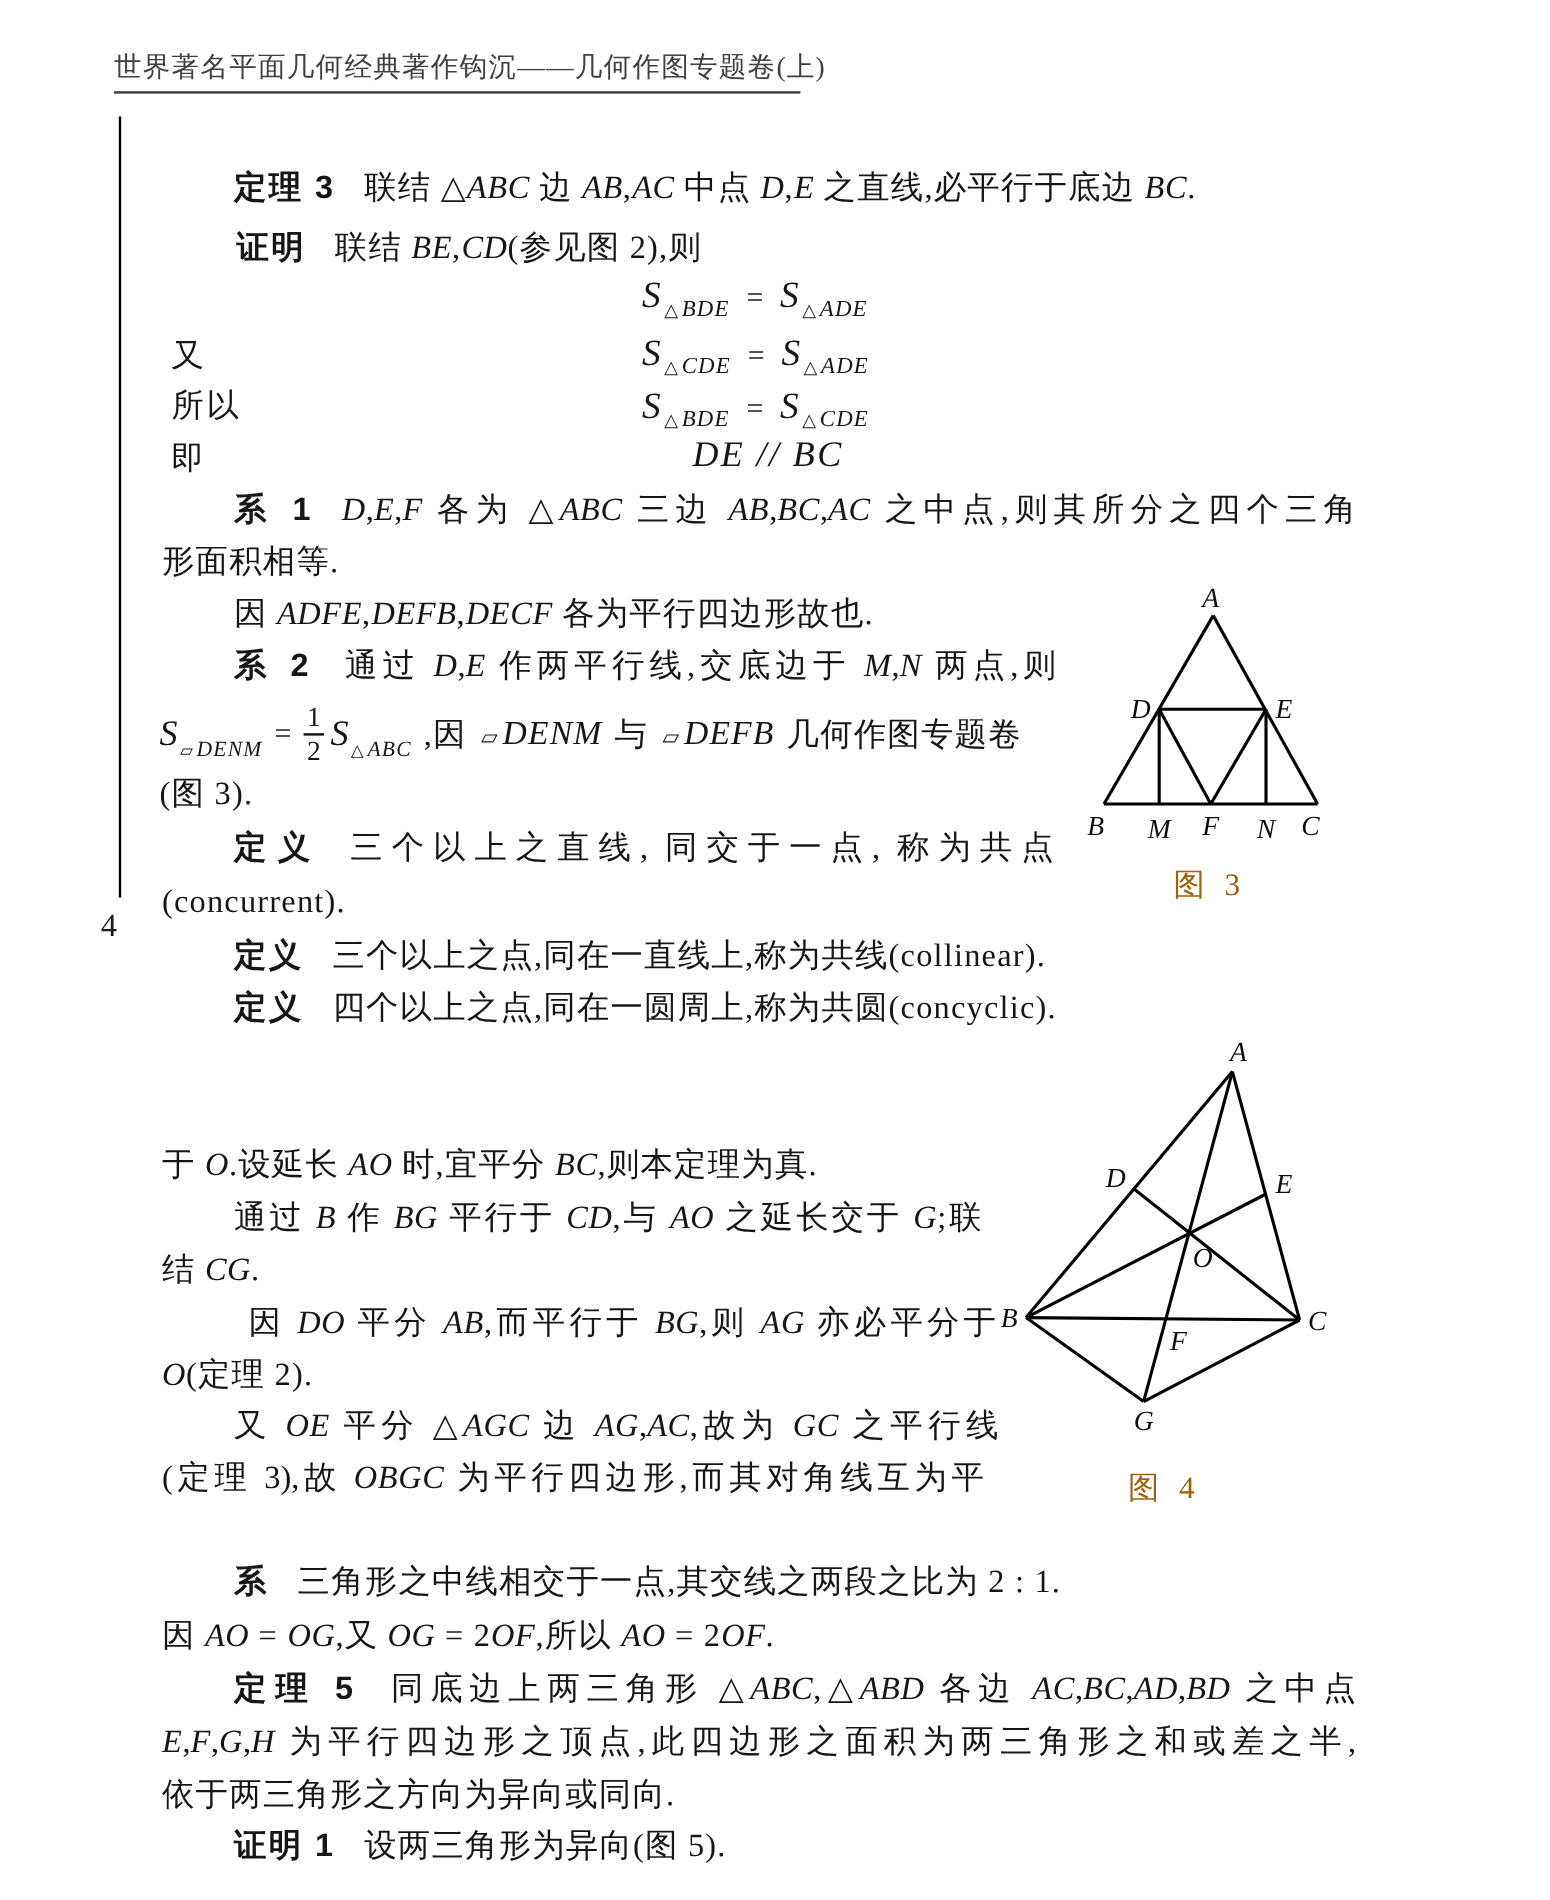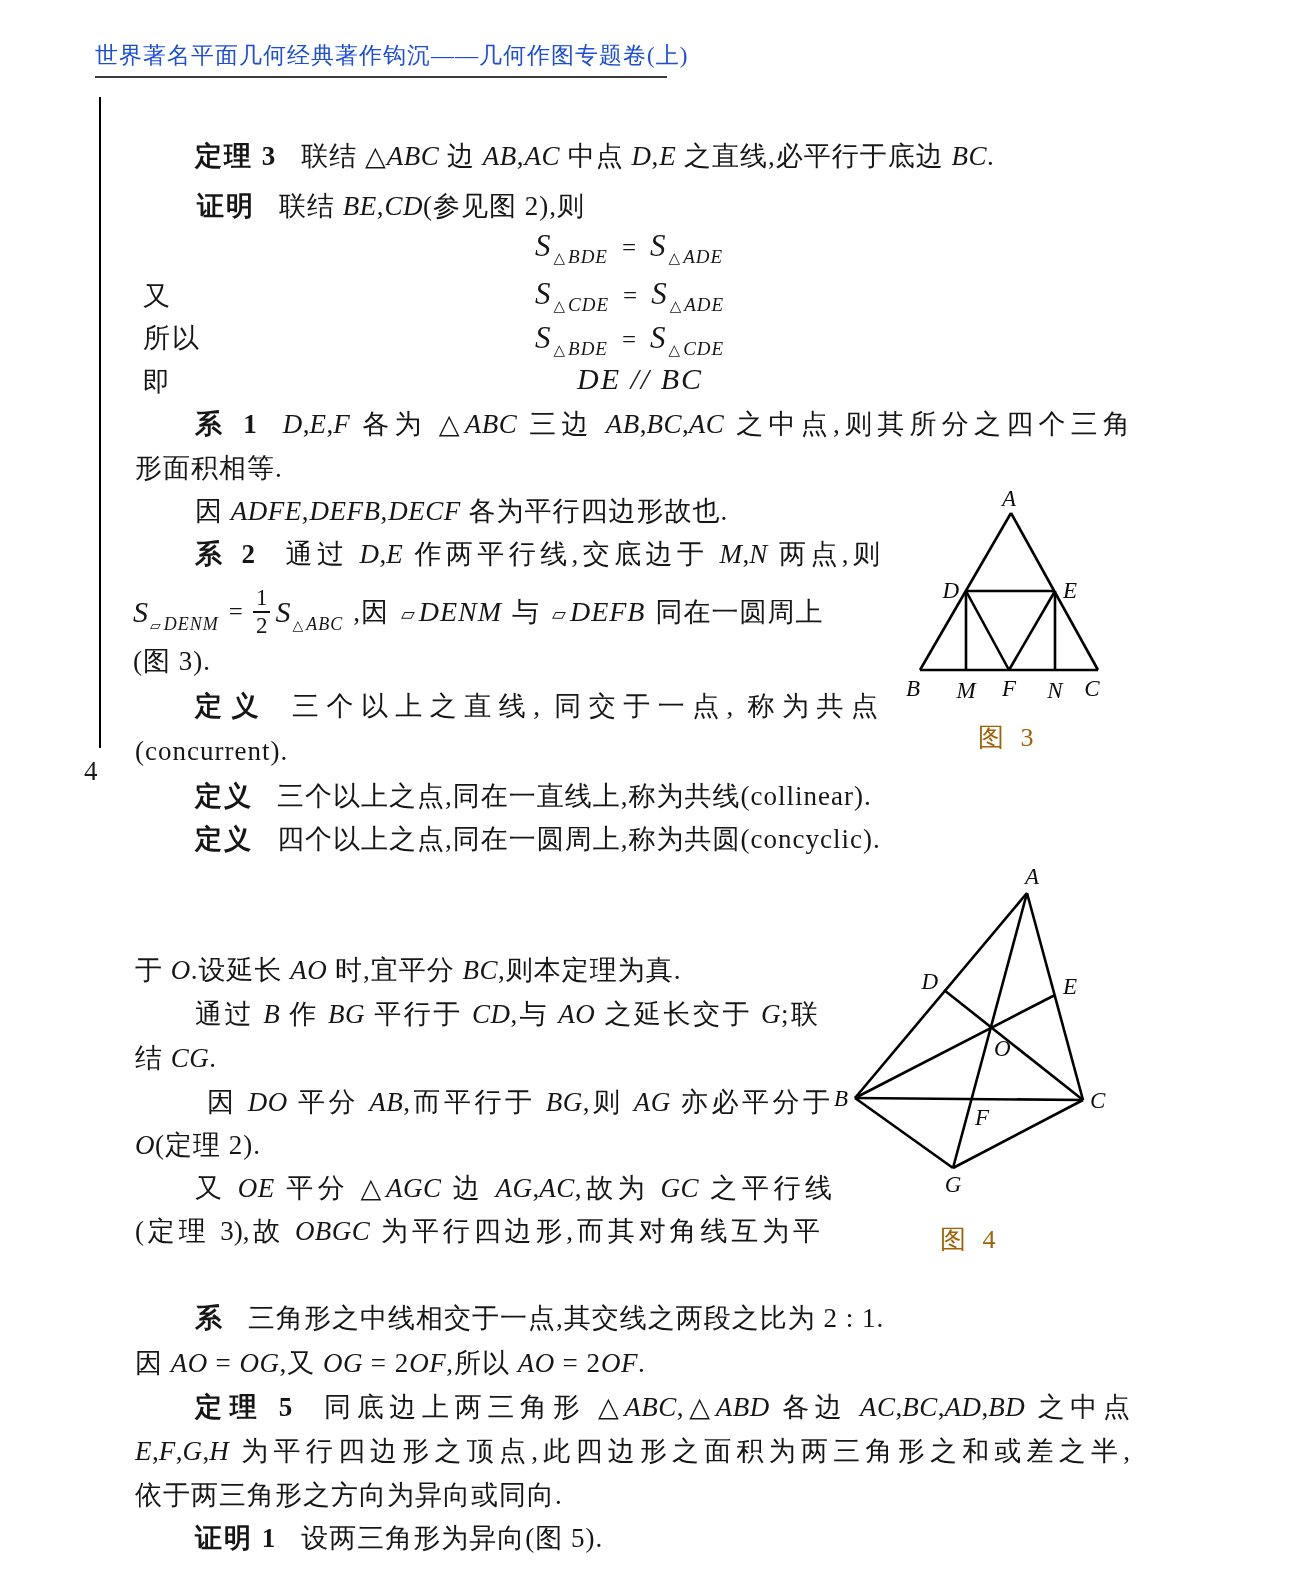--- a/index.html
+++ b/index.html
@@ -6,33 +6,33 @@
   body {
     width:1292px; height:1583px; background:#ffffff;
     font-family:"Liberation Serif","DejaVu Serif",serif;
     color:#161616;
   }
   .page { position:relative; width:1292px; height:1583px; overflow:hidden; background:#fff; }
 
   
   .header-title {
     position:absolute; left:95px; top:40px; font-size:23px; letter-spacing:1px;
-    color:#1d4ed8; white-space:nowrap;
+    color:#404040; white-space:nowrap;
   }
   .header-rule { position:absolute; left:95px; top:76px; width:572px; height:2px; background:#3b3b3b; }
 
   
   .margin-line { position:absolute; left:99px; top:97px; width:2px; height:651px; background:#000; }
   .page-number { position:absolute; left:84px; top:756px; font-size:27px; color:#1a1a1a; }
 
   
   .line { position:absolute; font-size:27px; line-height:1.25; white-space:nowrap; letter-spacing:1px; color:#161616; }
   .just { white-space:normal; letter-spacing:0; text-align:justify; text-align-last:justify; }
   .b {
-    font-weight:700; font-family:Liberation Serif, serif;
+    font-weight:700; font-family:Liberation Sans, sans-serif;
     margin-right:24px; letter-spacing:2px;
   }
   i.mv { font-style:italic; font-family:"Liberation Serif","DejaVu Serif",serif; letter-spacing:0.5px; }
 
   
   .eqrow { position:absolute; display:flex; align-items:baseline; white-space:nowrap; }
   .es { font-style:italic; font-size:31px; }
   .esub { font-size:19px; position:relative; top:7px; margin-left:3px; letter-spacing:1px; }
   .esub .sym { font-style:normal; font-size:15px; margin-right:2px; }
   .esub .sl { font-style:italic; }
@@ -117,21 +117,21 @@
         <span class="den">2</span>
       </span>
     <span class="ss">S</span>
       <span class="ssub"><span class="sym">△</span><span class="sl">ABC</span></span>
     <span class="cjk gap-l">,因</span>
     <span class="par">▱</span>
       <span class="mvb">DENM</span>
     <span class="cjk gap-l">与</span>
     <span class="par">▱</span>
       <span class="mvb">DEFB</span>
-    <span class="cjk gap-l">同在一圆周上</span>
+    <span class="cjk gap-l">几何作图专题卷</span>
   </div>
 
   <div class="line" style="left:133px; top:645px;"><span>(图 3).</span></div>
   <div class="line just" style="left:195px; top:690px; width:683px;"><span class="b">定义</span><span>三个以上之直线, 同交于一点, 称为共点</span></div>
   <div class="line" style="left:135px; top:735px;"><span>(concurrent).</span></div>
   <div class="line" style="left:195px; top:780px;"><span class="b">定义</span><span>三个以上之点,同在一直线上,称为共线(collinear).</span></div>
   <div class="line" style="left:195px; top:823px;"><span class="b">定义</span><span>四个以上之点,同在一圆周上,称为共圆(concyclic).</span></div>
   <div class="line" style="left:135px; top:954px;"><span>于 <i class="mv">O</i>.设延长 <i class="mv">AO</i> 时,宜平分 <i class="mv">BC</i>,则本定理为真.</span></div>
   <div class="line just" style="left:195px; top:998px; width:623px;"><span>通过 <i class="mv">B</i> 作 <i class="mv">BG</i> 平行于 <i class="mv">CD</i>,与 <i class="mv">AO</i> 之延长交于 <i class="mv">G</i>;联</span></div>
   <div class="line" style="left:135px; top:1042px;"><span>结 <i class="mv">CG</i>.</span></div>

